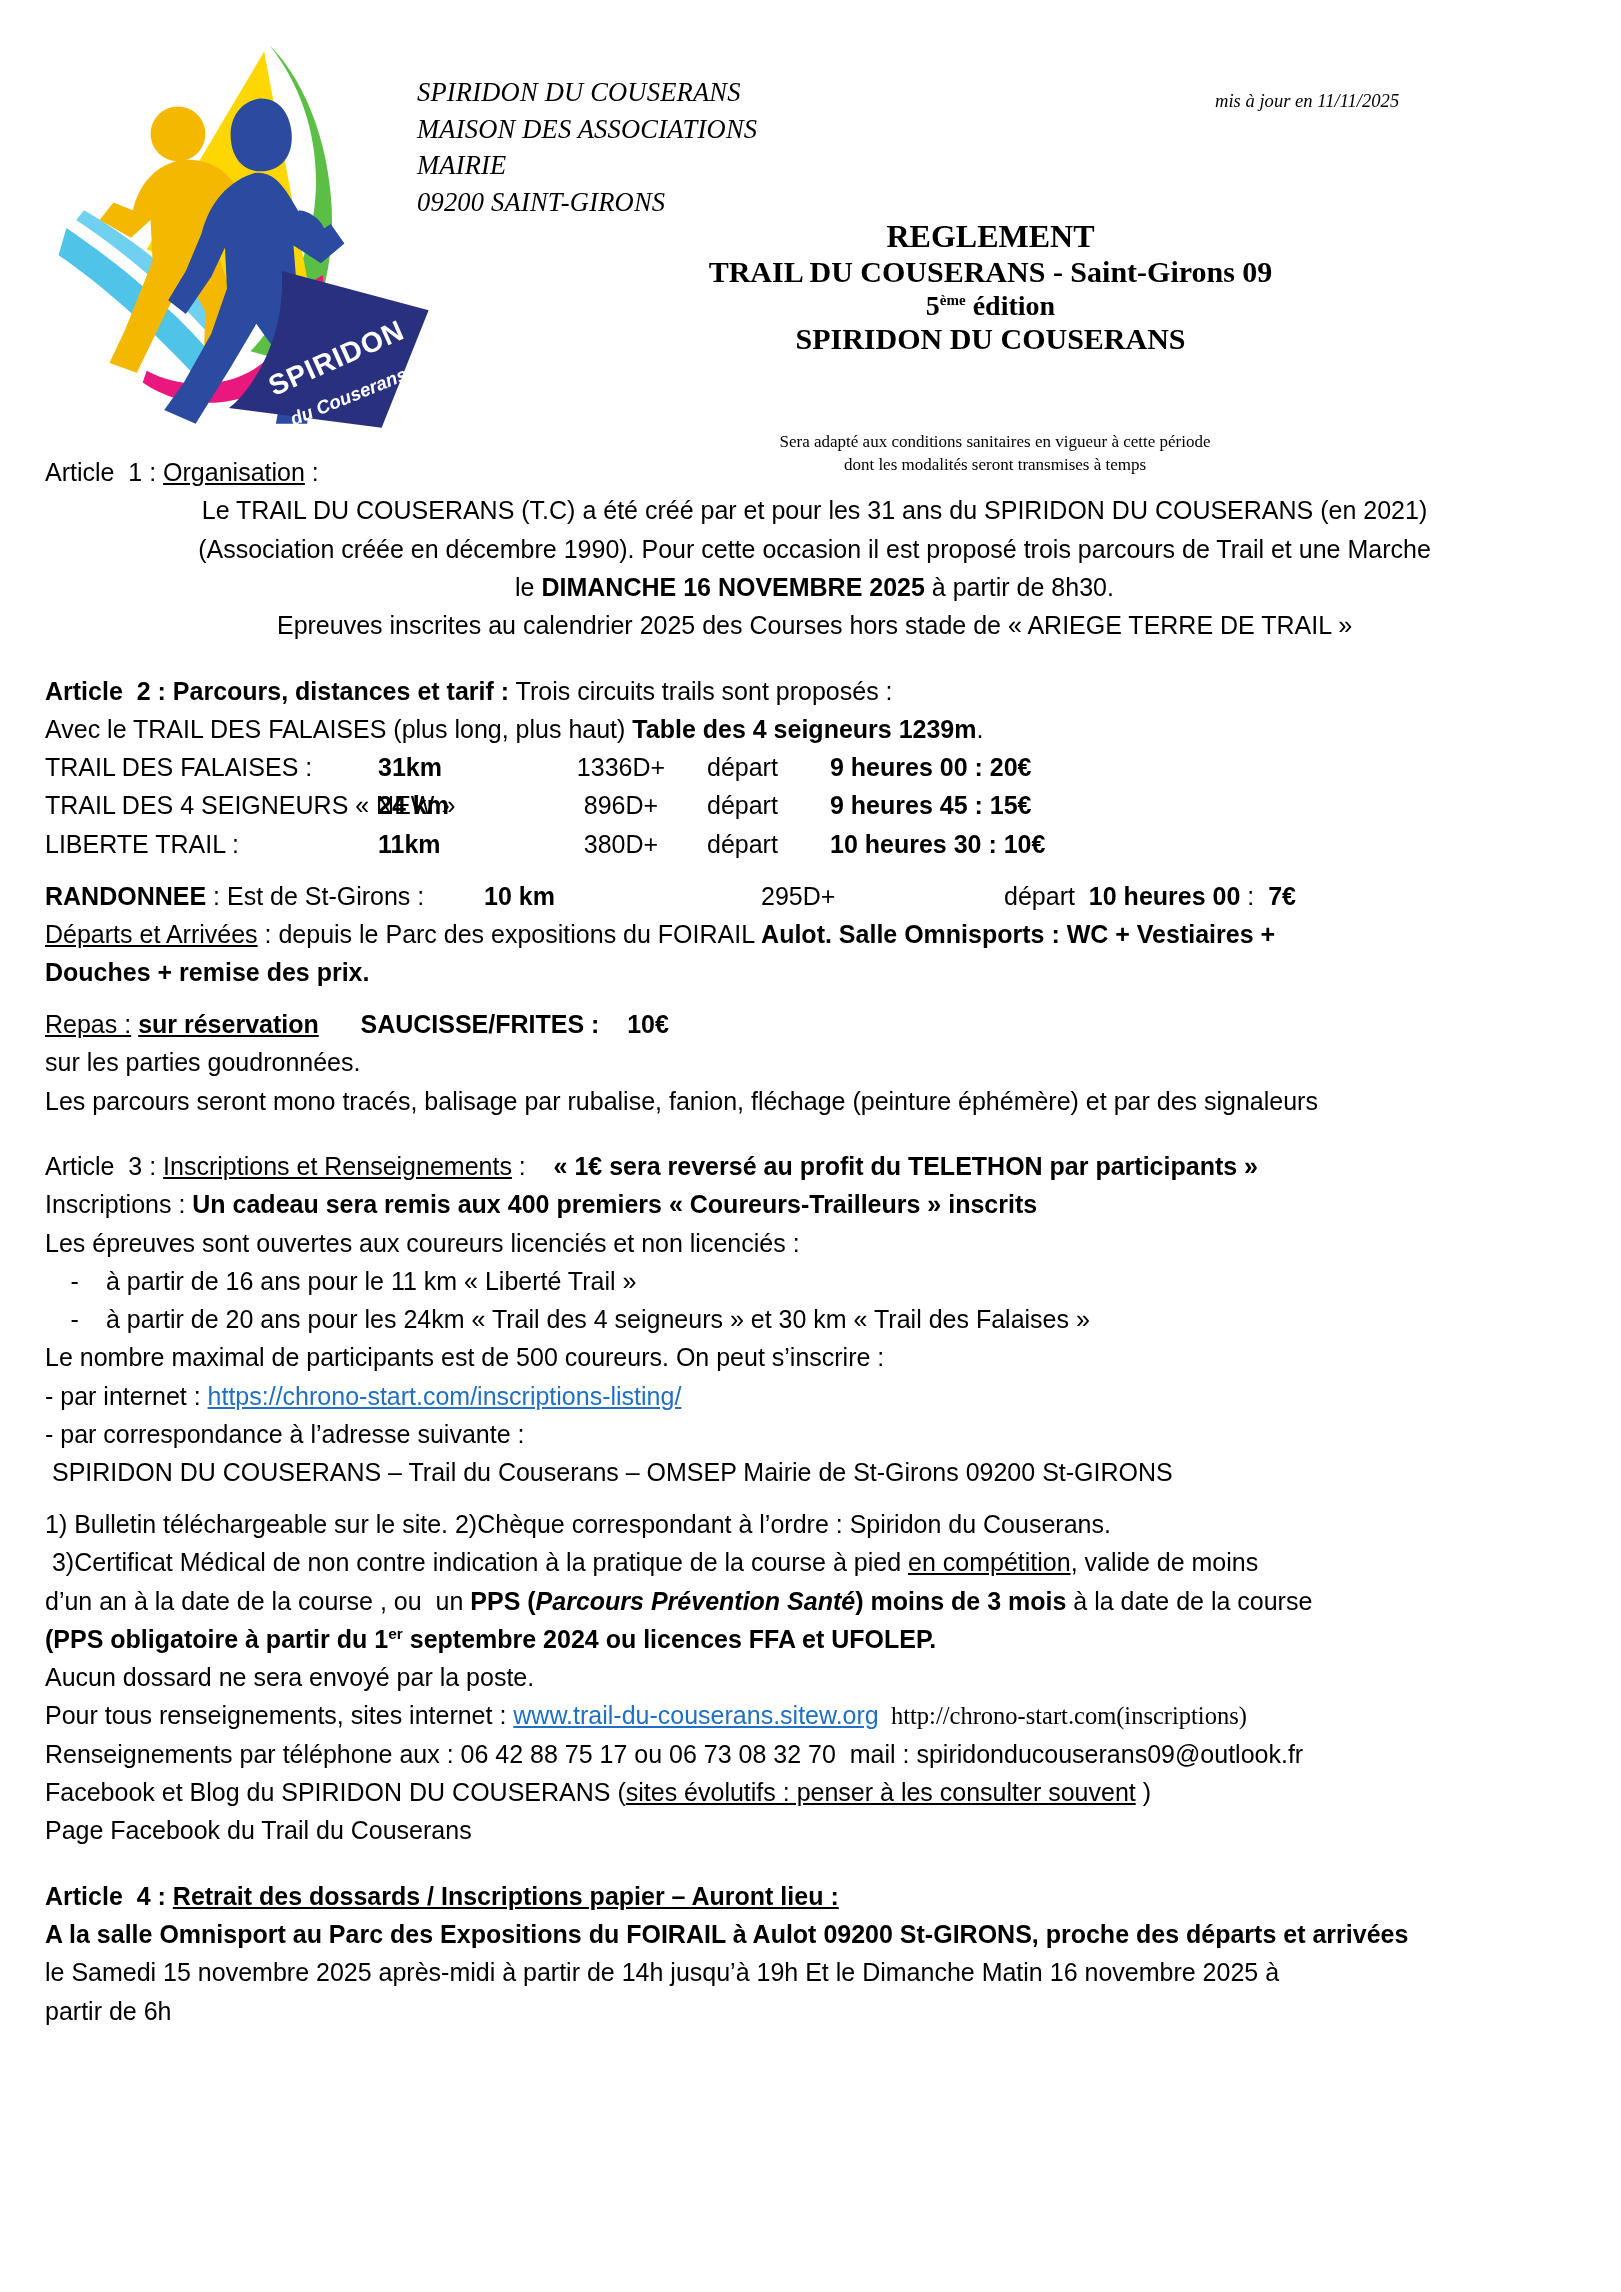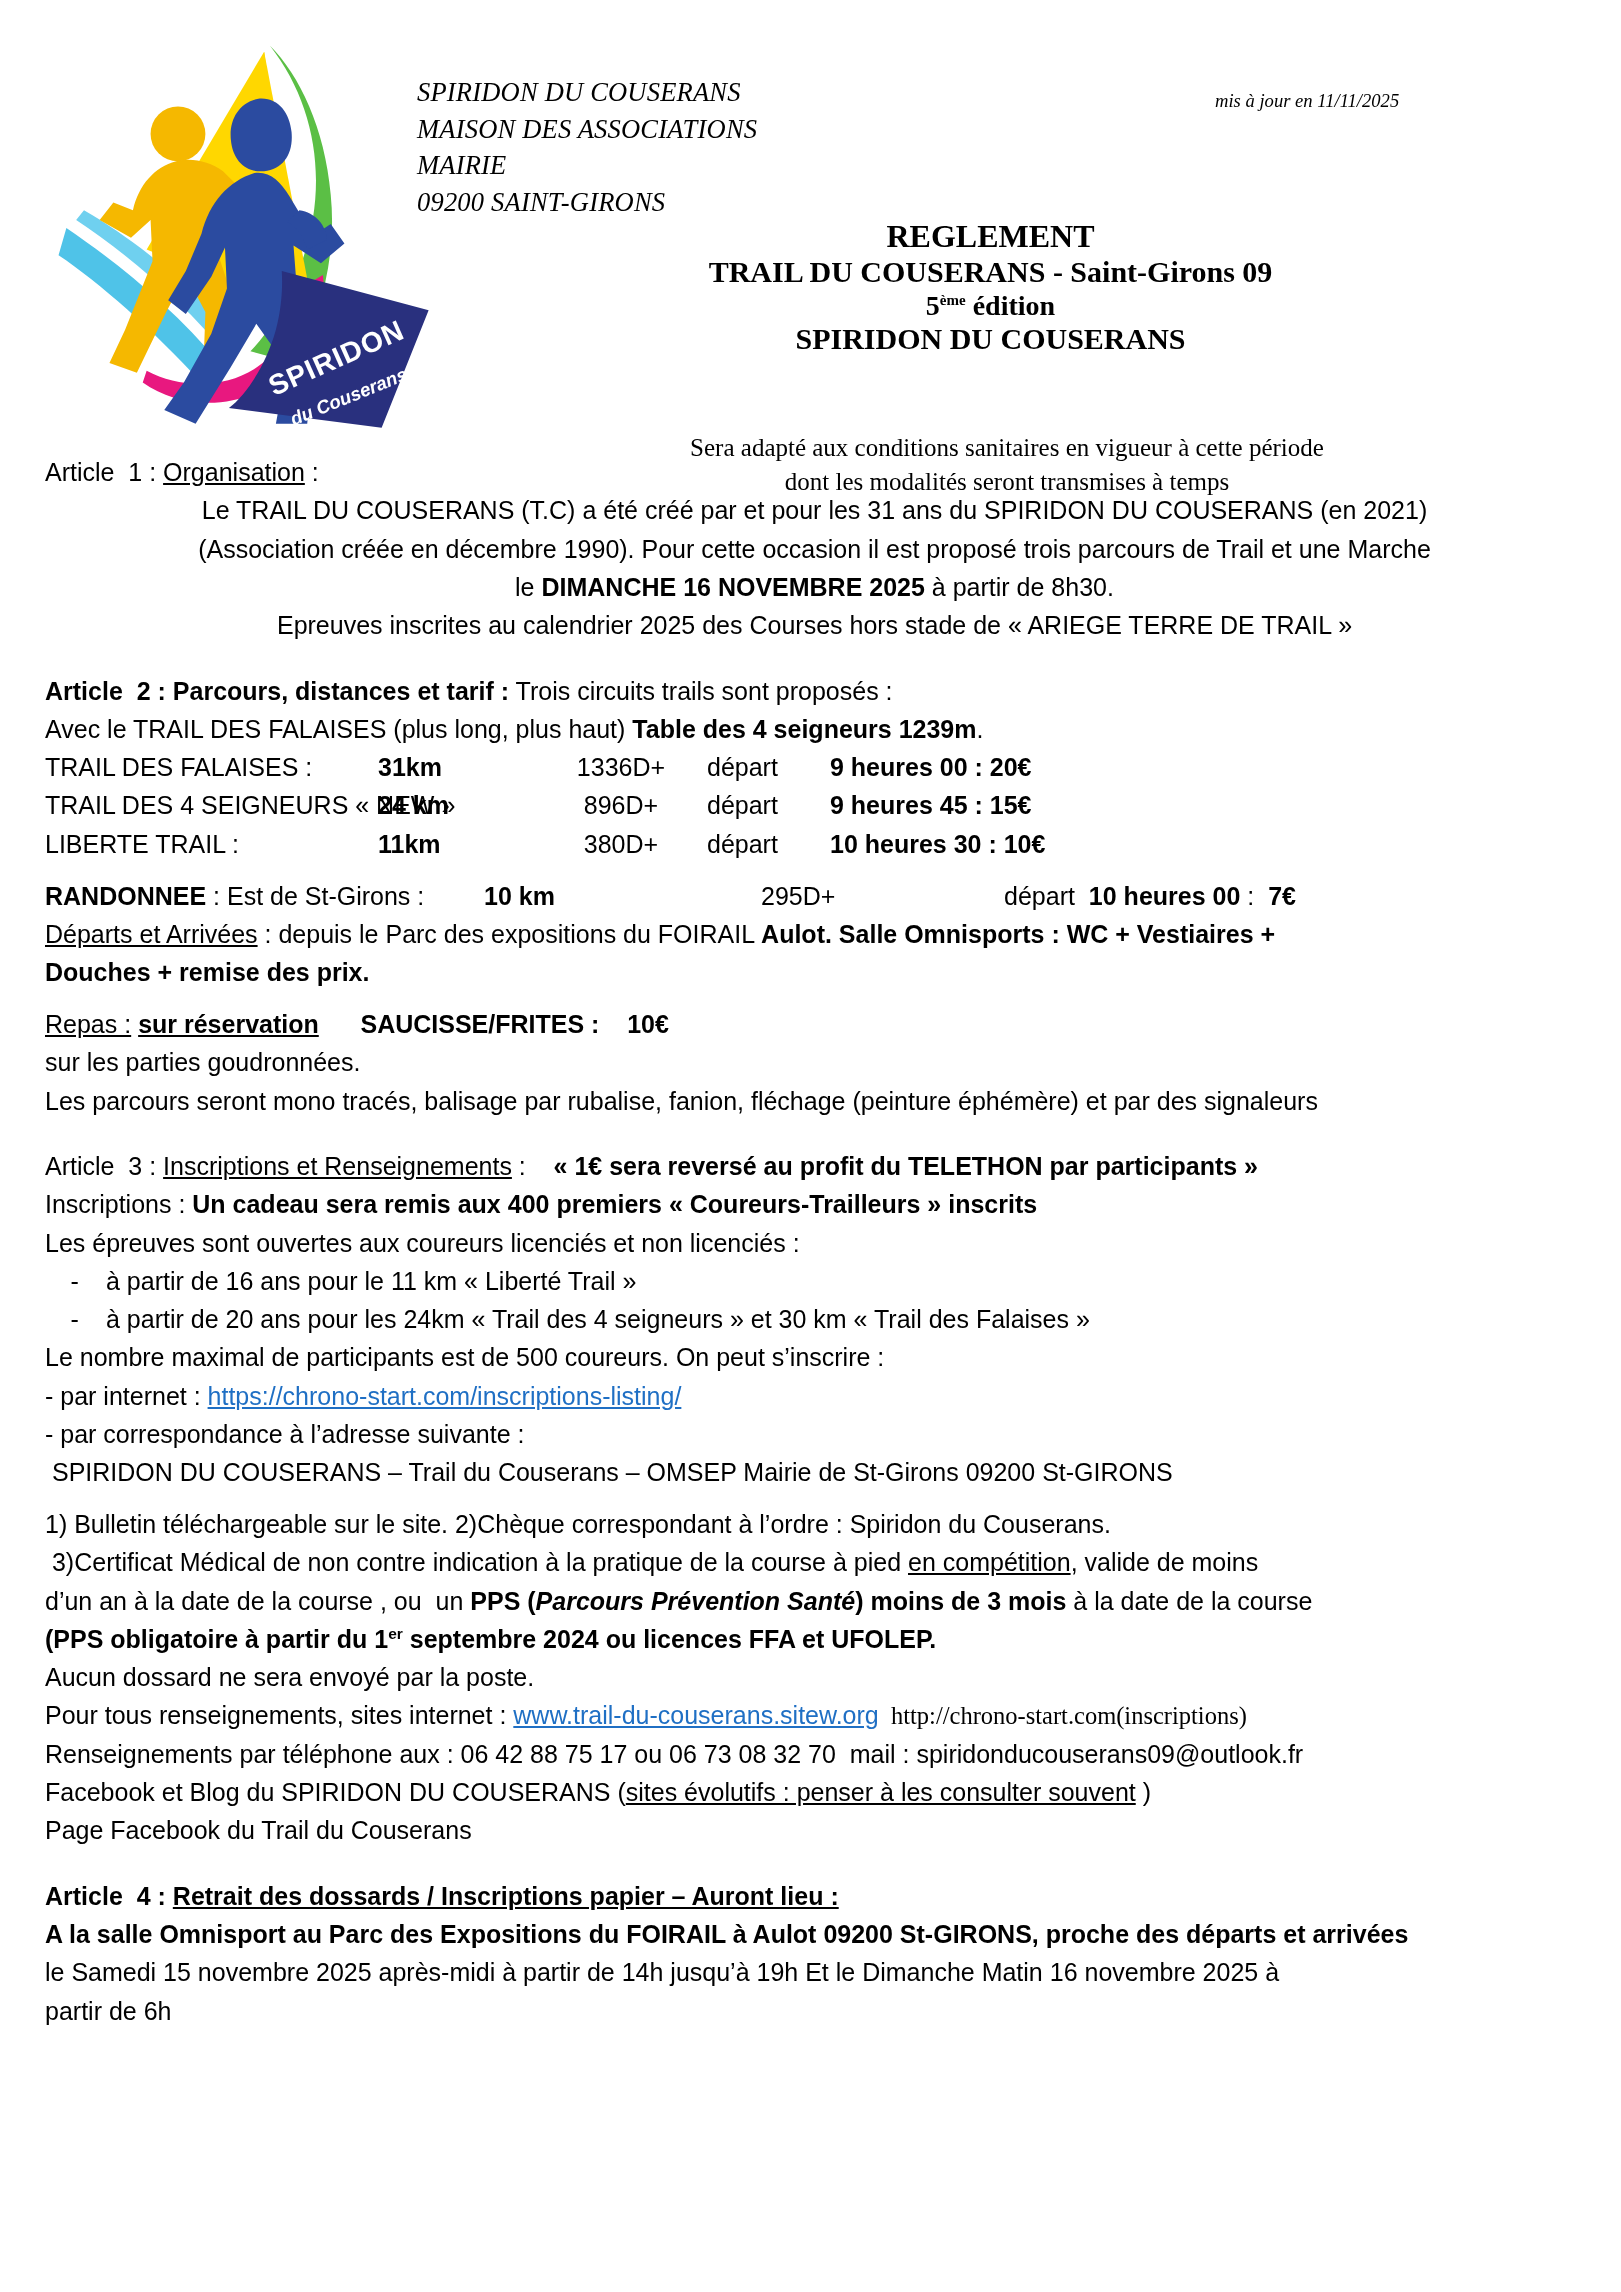--- a/index.html
+++ b/index.html
@@ -68,26 +68,26 @@
     line-height: 1.16;
   }
   .title-1 { font-size: 32px; }
   .title-2 { font-size: 30px; }
   .title-3 { font-size: 28px; }
   .title-4 { font-size: 30px; }
   .title-3 sup { font-size: 15px; vertical-align: super; }
 
   .sanitary {
     position: absolute;
-    left: 600px;
+    left: 588px;
     top: 431px;
     width: 814px;
     text-align: center;
     font-family: "Liberation Serif", serif;
-    font-size: 25px;
+    font-size: 17px;
     line-height: 1.35;
     white-space: pre-line;
   }
 
   
   .body-area {
     position: absolute;
     left: 45px;
     top: 453px;
     width: 1539px;

